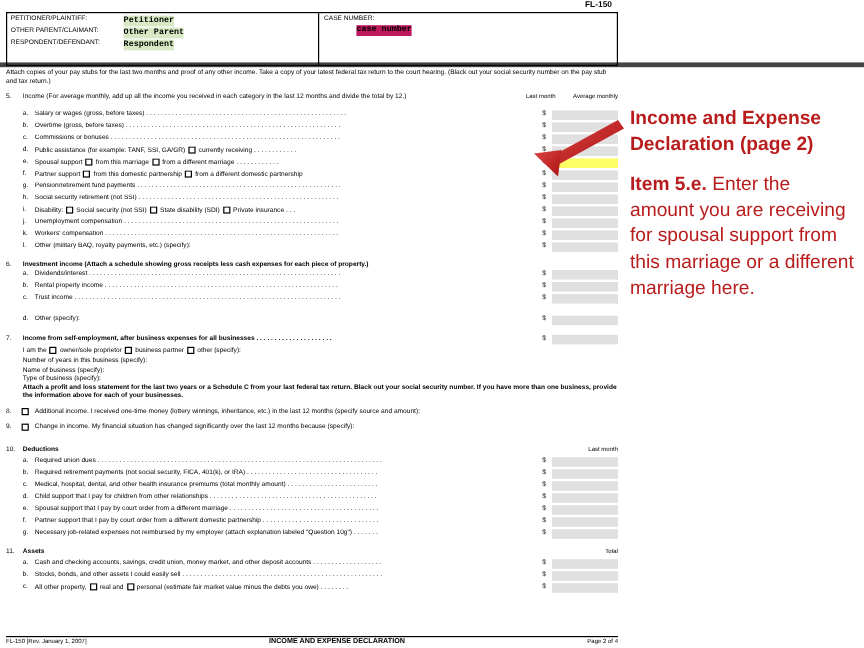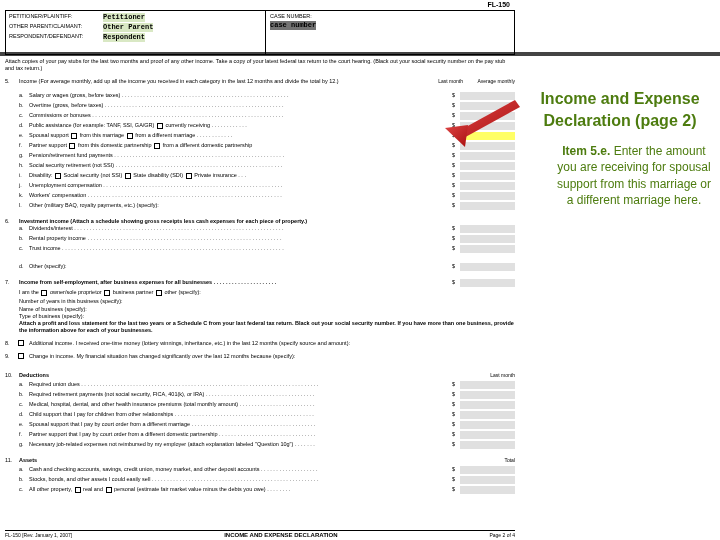--- a/index.html
+++ b/index.html
@@ -1,36 +1,36 @@
 <!DOCTYPE html>
 <html><head>
 <meta charset="utf-8">
 <style>
   * { box-sizing: border-box; margin: 0; padding: 0; }
   body { width: 720px; height: 540px; background: #fff; font-family: Arial, sans-serif; position: relative; overflow: hidden; }
   .form-area { position: absolute; left: 5px; top: 0; width: 510px; height: 540px; font-size: 5.5px; color: #000; line-height: 1.3; }
-  .sidebar { position: absolute; left: 525px; top: 88px; width: 190px; font-size: 12px; color: #4d7c0f; line-height: 1.35; text-align: center; }
+  .sidebar { position: absolute; left: 525px; top: 88px; width: 190px; font-size: 12px; color: #b91c1c; line-height: 1.35; }
   .sidebar-title { font-weight: bold; font-size: 16px; font-family: Verdana, Arial, sans-serif; margin-bottom: 12px; }
-  .sidebar-item { margin-bottom: 16px; font-size: 12px; font-family: Verdana, Arial, sans-serif; margin-left: 28px; }
+  .sidebar-item { margin-bottom: 16px; font-size: 16px; font-family: Verdana, Arial, sans-serif; }
   .sidebar-item b { font-weight: bold; }
 
   
   .header-rule { position: absolute; left: 0; top: 52px; width: 720px; height: 4px; background: #444; }
 
   
   .form-hdr { border: 1px solid #000; position: relative; height: 45px; margin-top: 10px; }
   .form-hdr .col-left { position: absolute; left: 0; top: 0; width: 260px; height: 100%; border-right: 1px solid #000; padding: 2px 3px; }
   .form-hdr .col-right { position: absolute; left: 261px; top: 0; right: 0; height: 100%; padding: 2px 3px; }
   .form-hdr .row { display: flex; gap: 4px; font-size: 5.5px; margin-bottom: 1px; }
   .form-hdr .lbl { width: 90px; }
   .form-hdr .val { font-family: 'Courier New', monospace; font-weight: bold; font-size: 7px; }
   .fl-code { position: absolute; right: 5px; top: 0; font-weight: bold; font-size: 7px; }
 
   
-  .yellow { background: #737373; }
+  .yellow { background: #be185d; margin-left: 27px; }
   .greenish { background: #d9e8c4; }
 
   
   .sec { margin-top: 6px; position: relative; }
   .sec .num { position: absolute; left: 0; width: 12px; font-weight: normal; }
   .sec .body { margin-left: 14px; }
   .sub { padding-left: 12px; position: relative; height: 10px; }
   .sub .letter { position: absolute; left: 0; }
   .sub .txt { position: absolute; left: 10px; right: 110px; white-space: nowrap; overflow: hidden; }
   .amt-hdr { position: absolute; right: 0; top: 0; font-size: 5px; }

